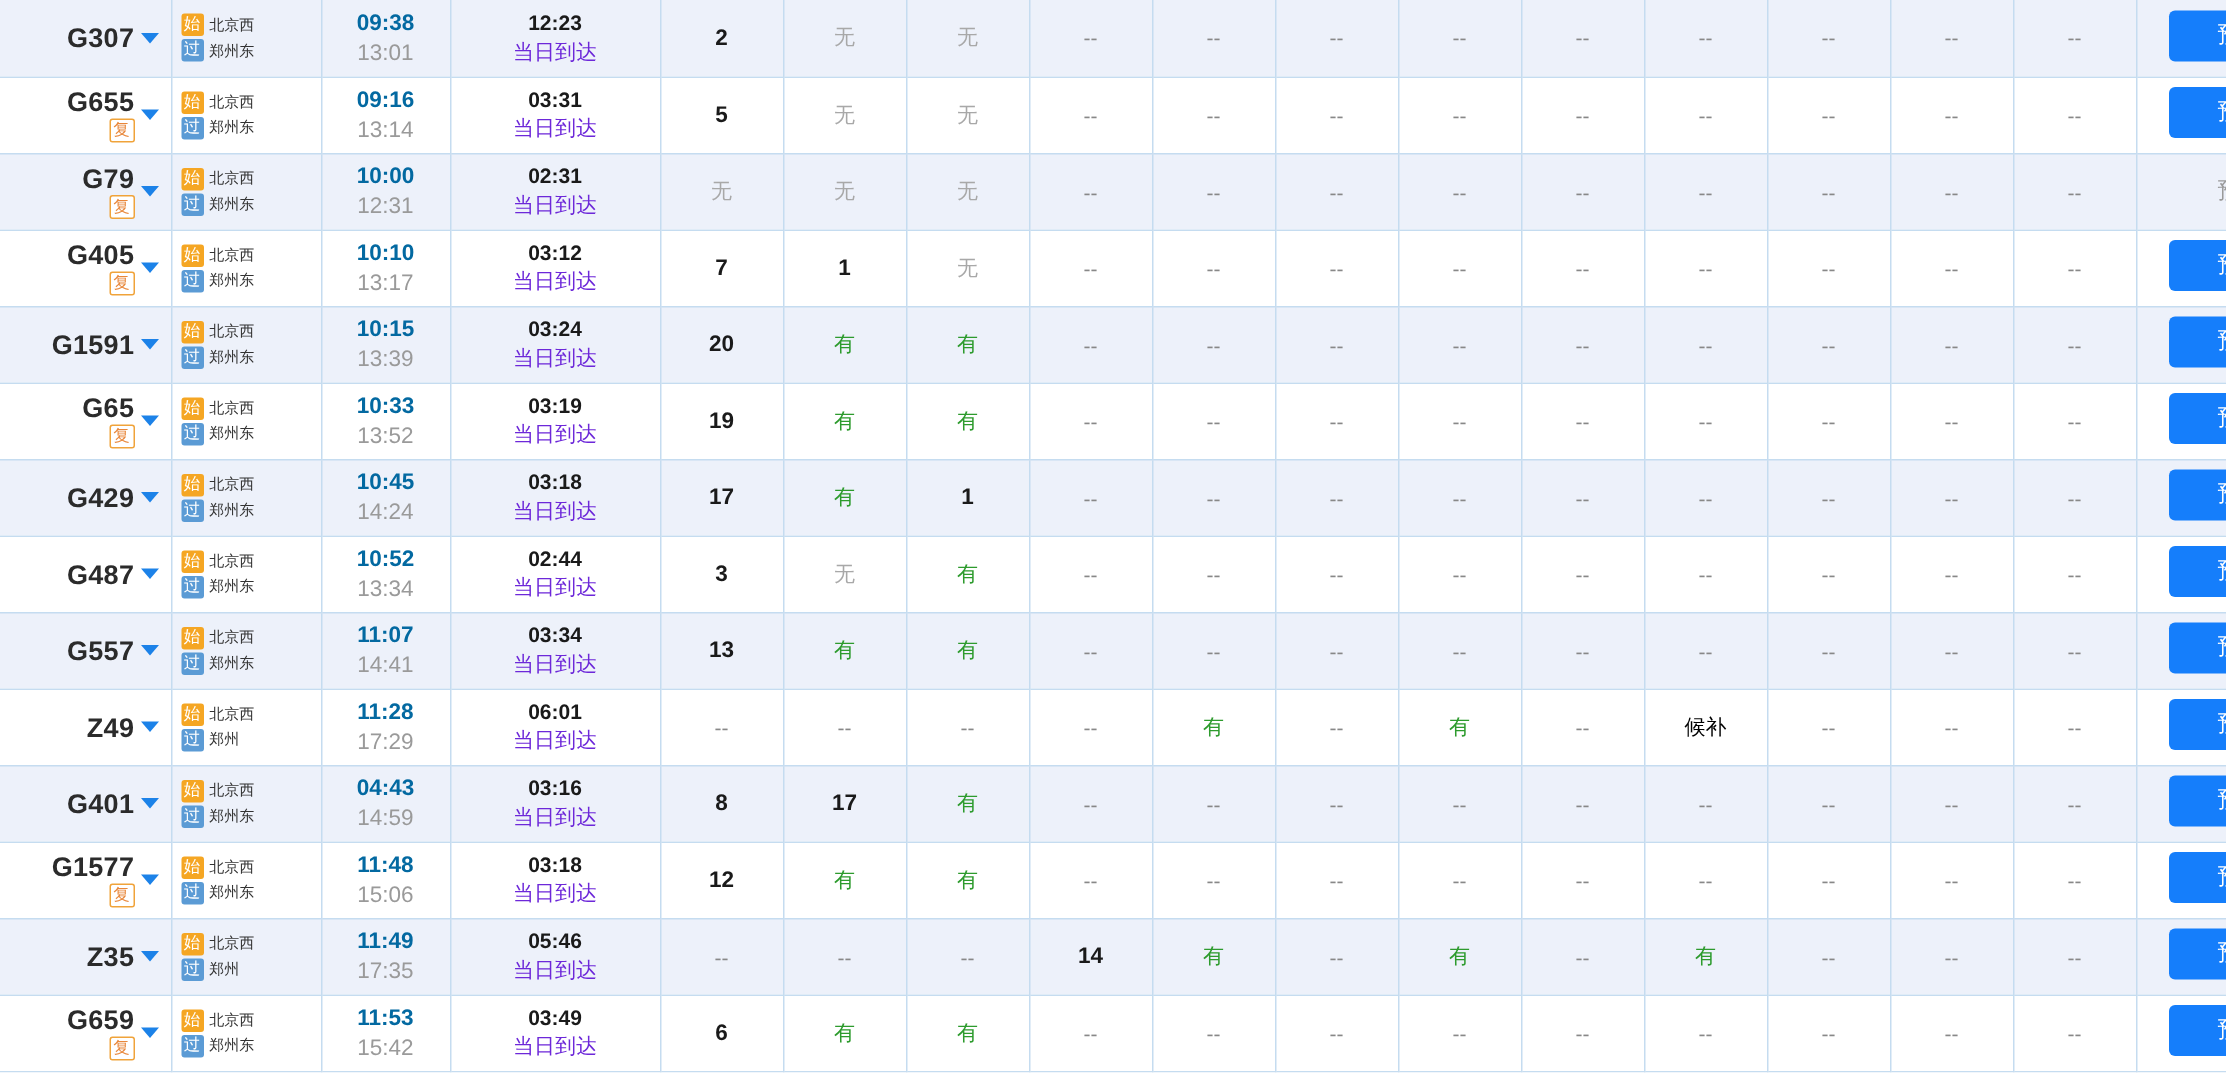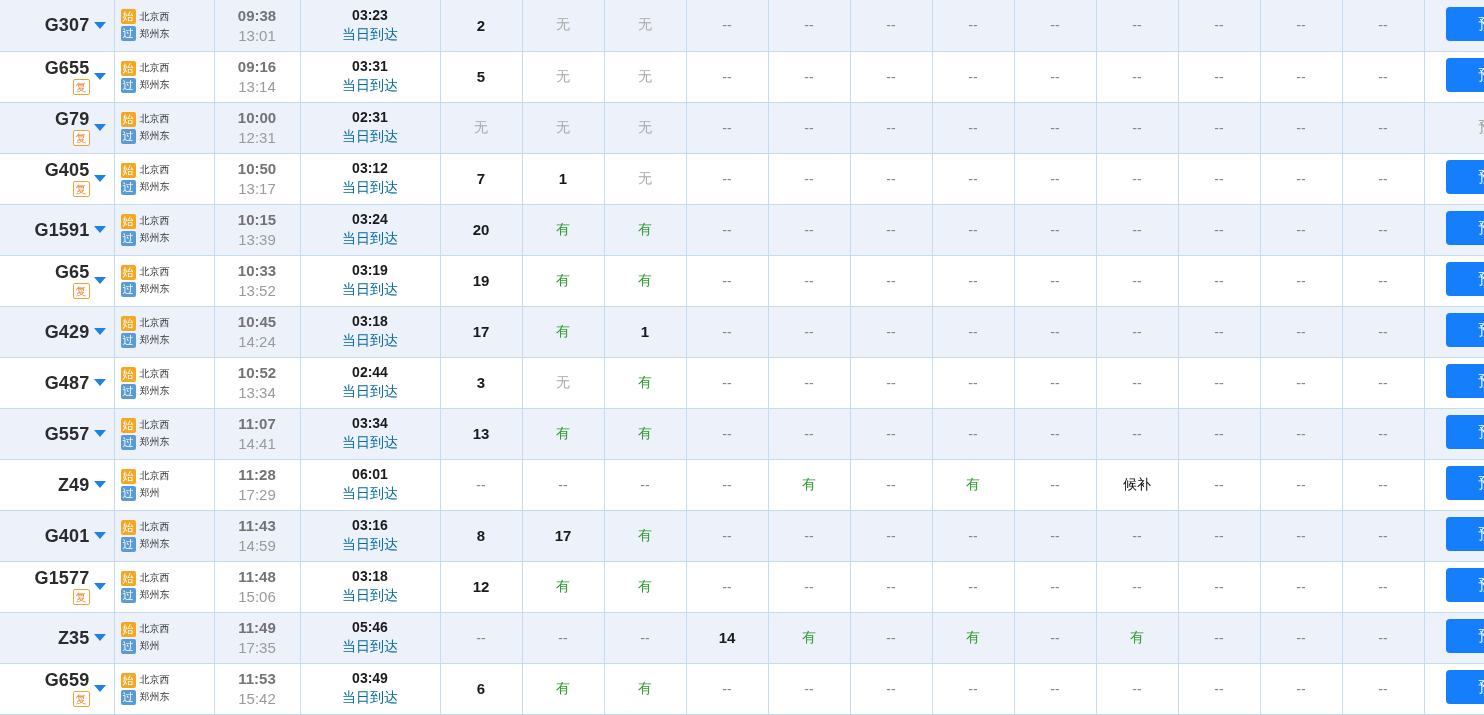--- a/index.html
+++ b/index.html
@@ -106,32 +106,32 @@
   .sta-tag.pass  { background: #5b9bd5; }
   .sta-name { font-size: 10px; color: #333; white-space: nowrap; }
 
   
   .time-wrap {
     display: flex;
     flex-direction: column;
     align-items: center;
     gap: 3px;
   }
-  .time-dep { font-size: 15px; font-weight: bold; color: #737373; }
+  .time-dep { font-size: 15px; font-weight: bold; color: #0369a1; }
   .time-arr { font-size: 15px; font-weight: normal; color: #9a9a9a; }
 
   
   .dur-wrap {
     display: flex;
     flex-direction: column;
     align-items: center;
     gap: 3px;
   }
   .dur-len { font-size: 14px; font-weight: bold; color: #1a1a1a; }
-  .dur-day { font-size: 14px; color: #0369a1; }
+  .dur-day { font-size: 14px; color: #6d28d9; }
 
   
   .seat-num  { font-weight: bold; color: #1a1a1a; font-size: 15px; }
   .seat-yes  { color: #2d9b2d; font-size: 14px; }
   .seat-no   { color: #a8a8a8; font-size: 14px; }
   .seat-dash { color: #888; font-size: 14px; }
   .seat-wait { color: #000000; font-size: 14px; }
 
   
   .btn-book {
@@ -181,21 +181,21 @@
           </div>
         </td>
         <td class="cell-time">
           <div class="time-wrap">
             <span class="time-dep">09:38</span>
             <span class="time-arr">13:01</span>
           </div>
         </td>
         <td class="cell-dur">
           <div class="dur-wrap">
-            <span class="dur-len">03:23</span>
+            <span class="dur-len">12:23</span>
             <span class="dur-day">当日到达</span>
           </div>
         </td>
         <td class="cell-seat"><span class="seat-num">2</span></td>
         <td class="cell-seat"><span class="seat-no">无</span></td>
         <td class="cell-seat"><span class="seat-no">无</span></td>
         <td class="cell-seat"><span class="seat-dash">--</span></td>
         <td class="cell-seat"><span class="seat-dash">--</span></td>
         <td class="cell-seat"><span class="seat-dash">--</span></td>
         <td class="cell-seat"><span class="seat-dash">--</span></td>
@@ -319,21 +319,21 @@
               <span class="sta-name">北京西</span>
             </div>
             <div class="sta-line">
               <span class="sta-tag pass">过</span>
               <span class="sta-name">郑州东</span>
             </div>
           </div>
         </td>
         <td class="cell-time">
           <div class="time-wrap">
-            <span class="time-dep">10:50</span>
+            <span class="time-dep">10:10</span>
             <span class="time-arr">13:17</span>
           </div>
         </td>
         <td class="cell-dur">
           <div class="dur-wrap">
             <span class="dur-len">03:12</span>
             <span class="dur-day">当日到达</span>
           </div>
         </td>
         <td class="cell-seat"><span class="seat-num">7</span></td>
@@ -649,21 +649,21 @@
               <span class="sta-name">北京西</span>
             </div>
             <div class="sta-line">
               <span class="sta-tag pass">过</span>
               <span class="sta-name">郑州东</span>
             </div>
           </div>
         </td>
         <td class="cell-time">
           <div class="time-wrap">
-            <span class="time-dep">11:43</span>
+            <span class="time-dep">04:43</span>
             <span class="time-arr">14:59</span>
           </div>
         </td>
         <td class="cell-dur">
           <div class="dur-wrap">
             <span class="dur-len">03:16</span>
             <span class="dur-day">当日到达</span>
           </div>
         </td>
         <td class="cell-seat"><span class="seat-num">8</span></td>

